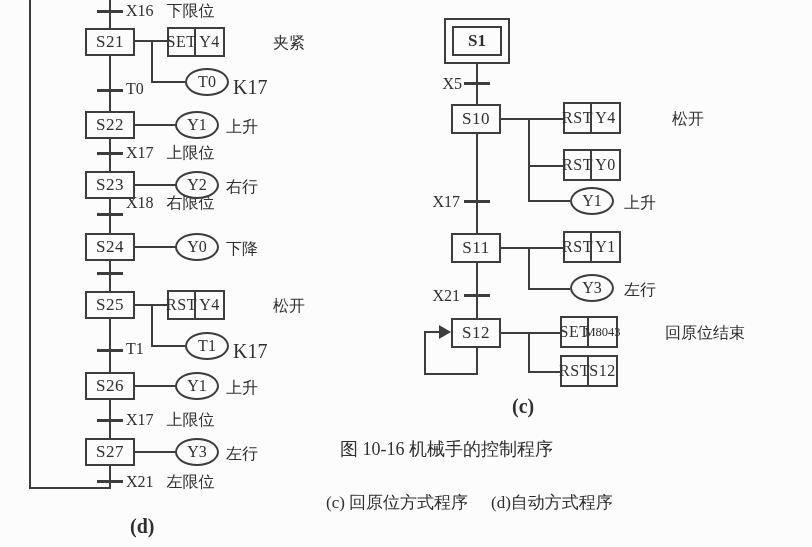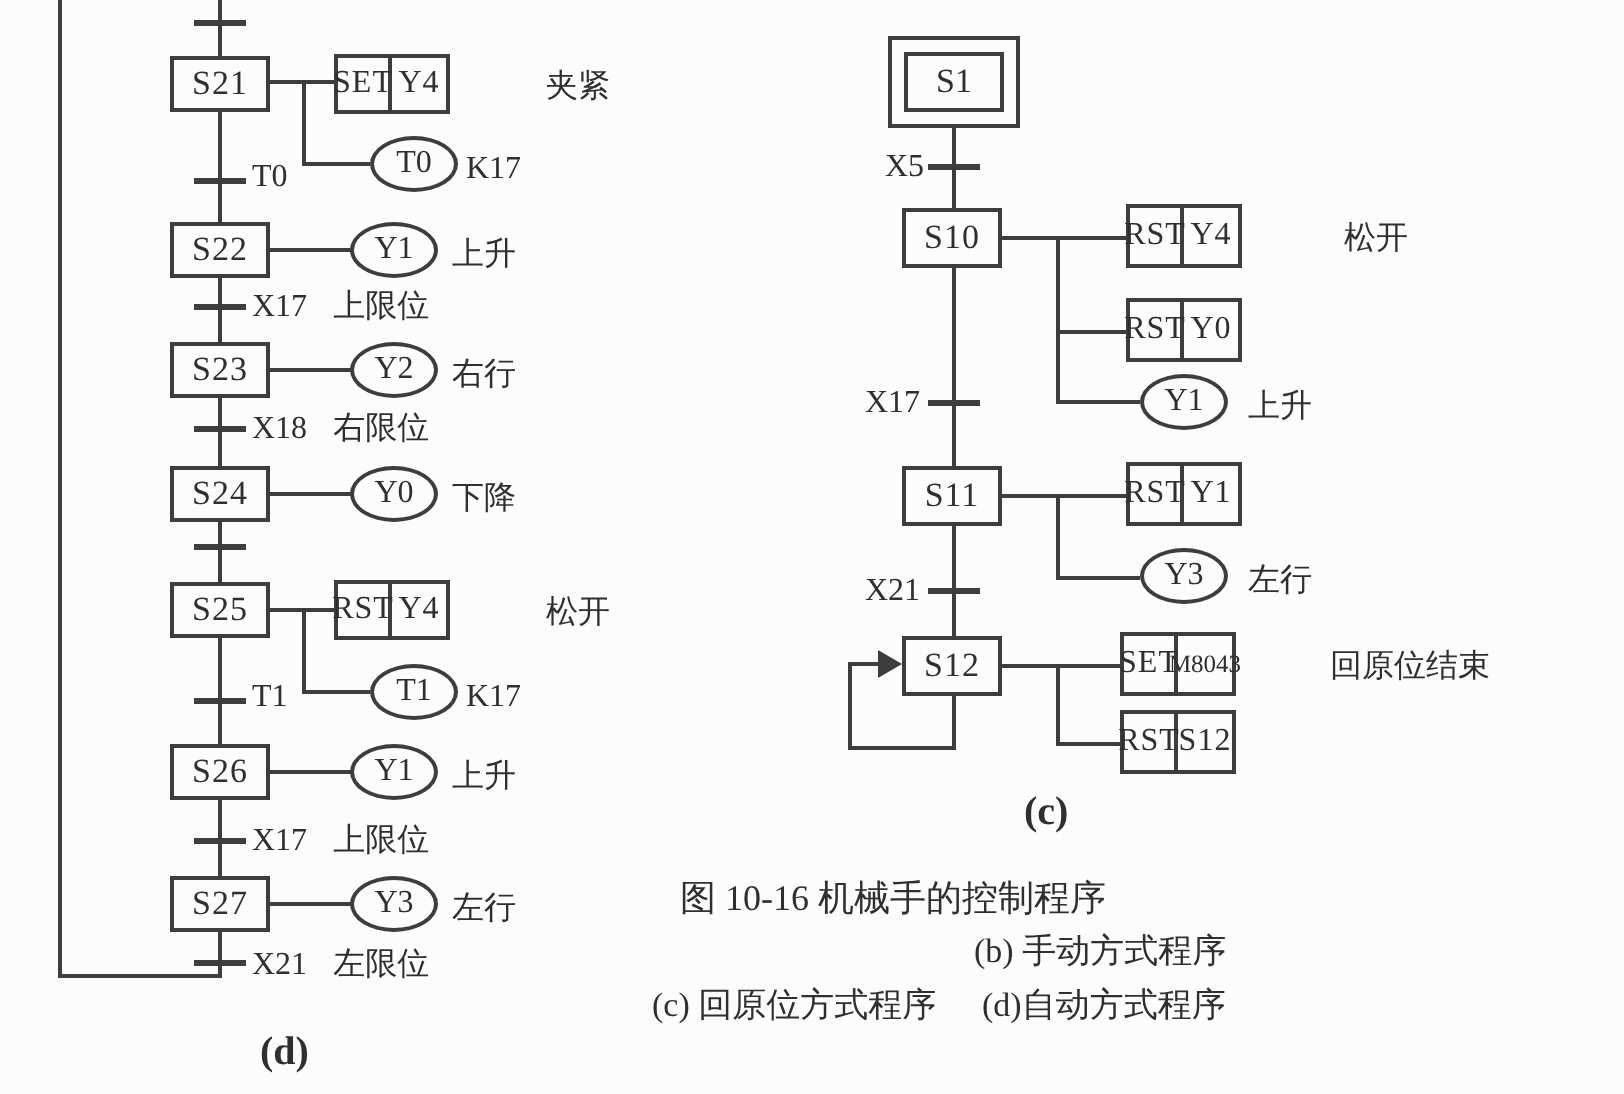--- a/index.html
+++ b/index.html
@@ -20,21 +20,21 @@
     font-size:17px;letter-spacing:.5px;
   }
   .sbox.r{height:30px;}
   .dbox{
     position:absolute;box-sizing:border-box;width:66px;height:46px;
     border:2px solid #3d3d3d;background:#fcfcfc;
     display:flex;align-items:center;justify-content:center;
   }
   .dbox .inner{
     box-sizing:border-box;width:50px;height:30px;border:2px solid #3d3d3d;
-    display:flex;align-items:center;justify-content:center;font-size:17px;
+    display:flex;align-items:center;justify-content:center;font-size:17px;font-weight:bold;
   }
   .abox{
     position:absolute;box-sizing:border-box;height:30px;
     border:2px solid #3d3d3d;background:#fcfcfc;display:flex;
   }
   .abox.r{height:32px;}
   .abox .cell{
     box-sizing:border-box;width:27px;display:flex;align-items:center;justify-content:center;
     font-size:16px;letter-spacing:.5px;
   }
@@ -42,21 +42,21 @@
   .abox .cell.small{font-size:12.5px;letter-spacing:0;}
   .coil{
     position:absolute;box-sizing:border-box;width:44px;height:28px;
     border:2px solid #3d3d3d;border-radius:50%;background:#fcfcfc;
     display:flex;align-items:center;justify-content:center;font-size:16px;
   }
   .tlabel{position:absolute;font-size:16px;white-space:nowrap;}
   .tlabel .tdesc{margin-left:13px;}
   .rlabel{position:absolute;font-size:16px;width:40px;text-align:right;}
   .desc{position:absolute;font-size:16px;white-space:nowrap;}
-  .klabel{position:absolute;font-size:16px;}
+  .klabel{position:absolute;font-size:20px;}
   .sublabel{position:absolute;font-weight:bold;font-size:20px;}
   .arrow-r{
     position:absolute;width:0;height:0;
     border-top:7px solid transparent;border-bottom:7px solid transparent;
     border-left:12px solid #3d3d3d;
   }
   .caption-title{position:absolute;font-size:18px;white-space:nowrap;}
   .caption-item{position:absolute;font-size:17px;white-space:nowrap;}
   .watermark{
     position:absolute;display:flex;align-items:center;gap:7px;
@@ -75,23 +75,24 @@
 
   <div class="tick" style="left:97px;top:10px"></div>
   <div class="tick" style="left:97px;top:89px"></div>
   <div class="tick" style="left:97px;top:152px"></div>
   <div class="tick" style="left:97px;top:213px"></div>
   <div class="tick" style="left:97px;top:272px"></div>
   <div class="tick" style="left:97px;top:349px"></div>
   <div class="tick" style="left:97px;top:419px"></div>
   <div class="tick" style="left:97px;top:480px"></div>
 
+  <div class="tlabel" style="left:126px;top:1px"><span>X16</span><span class="tdesc">下限位</span></div>
   <div class="tlabel" style="left:126px;top:80px"><span>T0</span><span class="tdesc"></span></div>
   <div class="tlabel" style="left:126px;top:143px"><span>X17</span><span class="tdesc">上限位</span></div>
-  <div class="tlabel" style="left:126px;top:204px"><span>X18</span><span class="tdesc">右限位</span></div>
+  <div class="tlabel" style="left:126px;top:193px"><span>X18</span><span class="tdesc">右限位</span></div>
   <div class="tlabel" style="left:126px;top:340px"><span>T1</span><span class="tdesc"></span></div>
   <div class="tlabel" style="left:126px;top:410px"><span>X17</span><span class="tdesc">上限位</span></div>
   <div class="tlabel" style="left:126px;top:472px"><span>X21</span><span class="tdesc">左限位</span></div>
 
   <div class="hline" style="left:135px;top:40px;width:32px"></div>
   <div class="vline" style="left:151px;top:40px;height:42px"></div>
   <div class="hline" style="left:151px;top:81px;width:34px"></div>
   <div class="sbox" style="left:85px;top:28px">S21</div>
   <div class="abox" style="left:167px;top:27px">
       <span class="cell">SET</span>
@@ -197,18 +198,17 @@
     </div>
   <div class="desc" style="left:665px;top:323px">回原位结束</div>
   <div class="abox r" style="left:560px;top:355px">
       <span class="cell">RST</span>
       <span class="cell">S12</span>
     </div>
 
   <div class="sublabel" style="left:512px;top:395px">(c)</div>
 
   <div class="caption-title" style="left:340px;top:437px">图 10-16  机械手的控制程序</div>
-  <div class="caption-item" style="left:487px;top:464px">(b) 手动方式程序</div>
   <div class="caption-item" style="left:326px;top:491px">(c) 回原位方式程序</div>
   <div class="caption-item" style="left:491px;top:491px">(d)自动方式程序</div>
 
 
 </div>
 
 </body></html>

